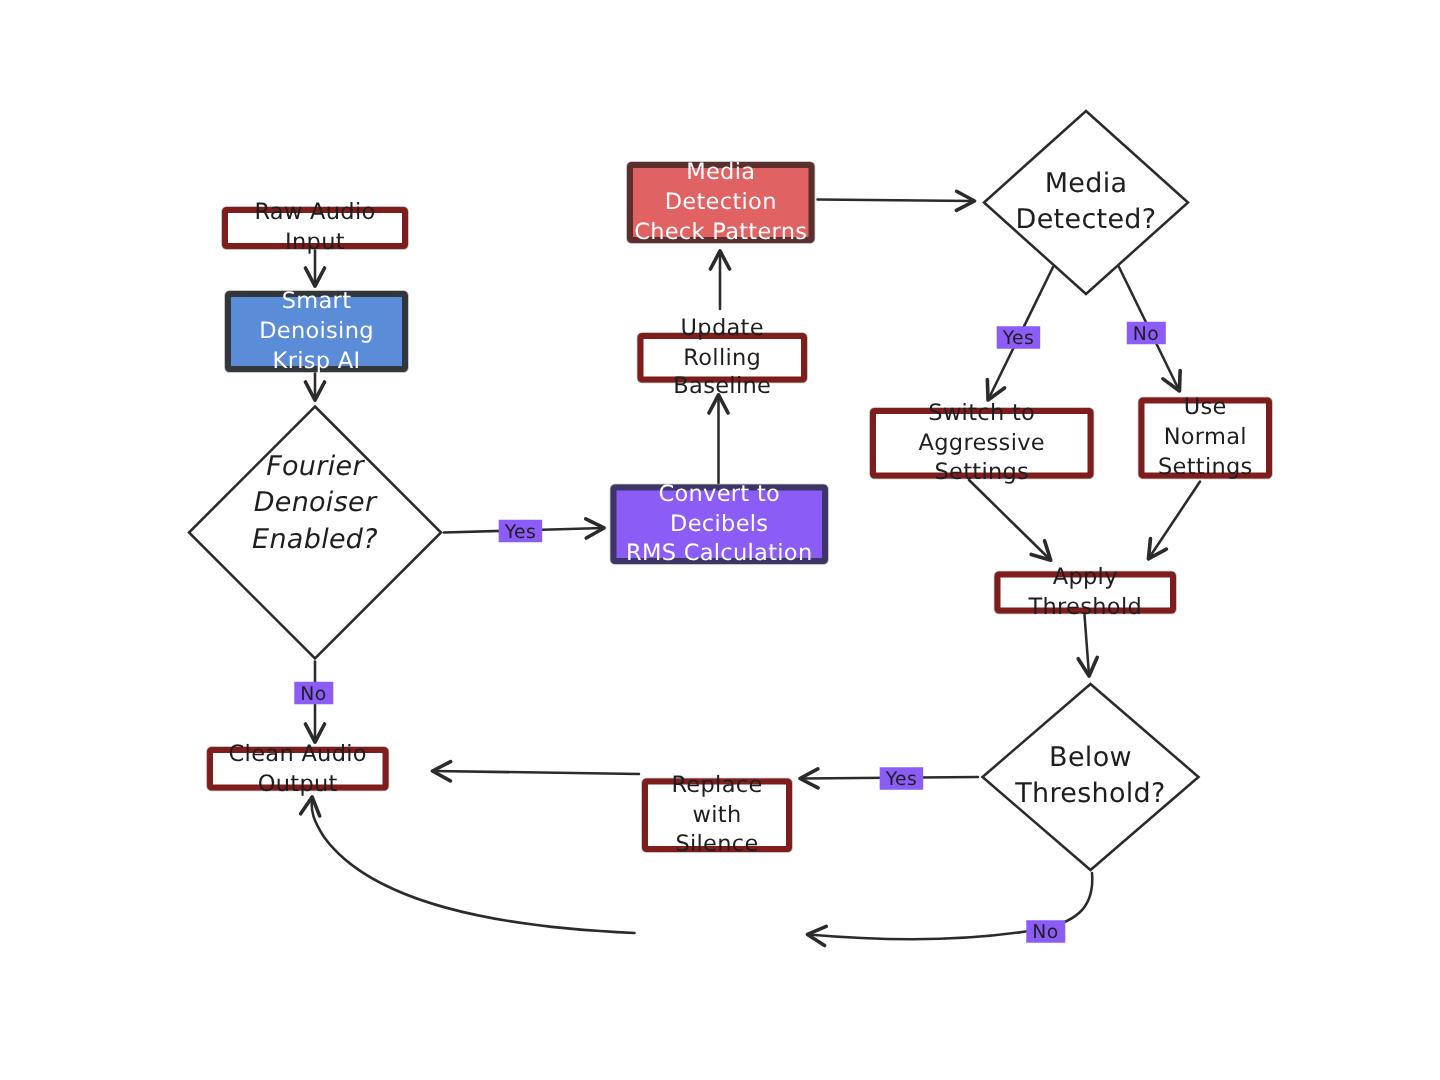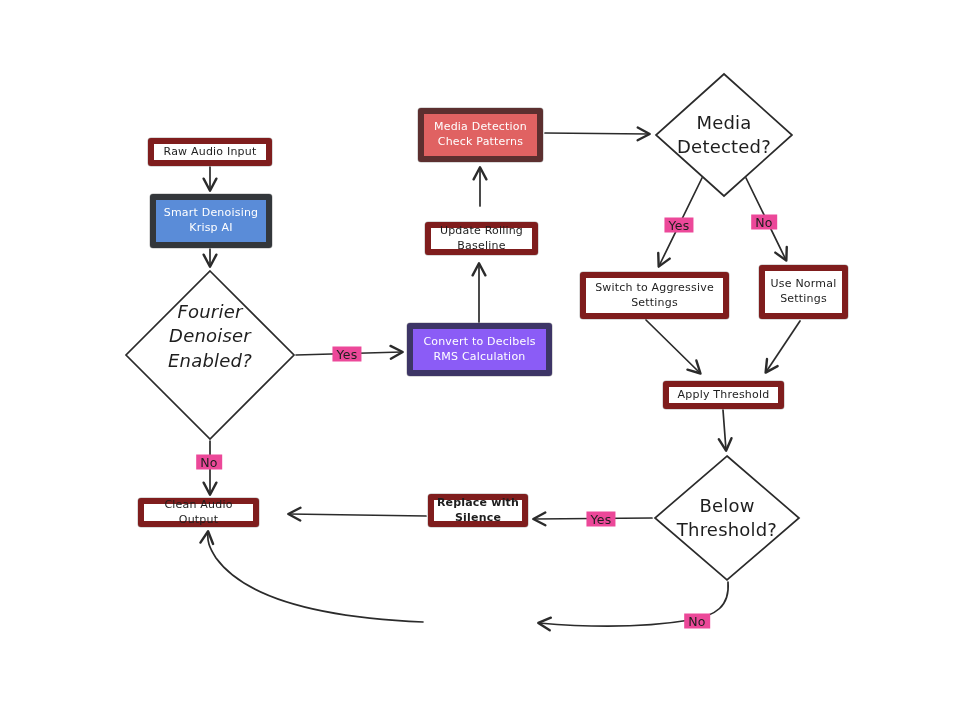--- a/index.html
+++ b/index.html
@@ -6,51 +6,51 @@
   body {
     width: 960px; height: 720px; overflow: hidden;
     background: #ffffff;
     font-family: "DejaVu Sans", "Liberation Sans", sans-serif;
   }
   .stage { position: relative; width: 960px; height: 720px; background: #ffffff; }
   .edges-svg { position: absolute; left: 0; top: 0; width: 960px; height: 720px; }
 
   .node {
     position: absolute; box-sizing: border-box;
-    border: 6px solid #7f1d1d; border-radius: 3px;
+    border: 4px solid #7f1d1d; border-radius: 3px;
     background: #ffffff; color: #1e1e1e;
     display: flex; align-items: center; justify-content: center;
     text-align: center; white-space: pre-line;
-    font-size: 11px; line-height: 1.32; letter-spacing: 0.2px;
+    font-size: 15px; line-height: 1.32; letter-spacing: 0.2px;
     box-shadow: 0 0 0 0.5px rgba(43,43,43,0.35);
   }
   .node.fill-blue   { background: #5a8cd8; color: #ffffff; border-color: #33373b; }
   .node.fill-purple { background: #8b5cf6; color: #ffffff; border-color: #3d3566; }
   .node.fill-red    { background: #e06262; color: #ffffff; border-color: #5c2f2f; }
 
   .diamond-label {
     position: absolute; transform: translate(-50%, -50%);
     width: 130px; text-align: center; white-space: pre-line;
     font-size: 18px; line-height: 1.35; letter-spacing: 0.2px; color: #1e1e1e;
   }
   .edge-label {
     position: absolute; transform: translate(-50%, -50%);
-    background: #ec4899; padding: 0 4px;
+    background: #8b5cf6; padding: 0 4px;
     font-size: 12.5px; color: #1e1e1e; letter-spacing: 0.3px;
   }
   
   #n-raw        { left: 148px; top: 138px; width: 124px; height: 28px; }
   #n-smart      { left: 150px; top: 194px; width: 122px; height: 54px; }
   #n-convert    { left: 407px; top: 323px; width: 145px; height: 53px; }
   #n-update     { left: 425px; top: 207px; width: 113px; height: 33px; margin-top: 15px; }
   #n-media      { left: 418px; top: 108px; width: 125px; height: 54px; }
   #n-switch     { left: 580px; top: 272px; width: 149px; height: 47px; }
   #n-usenormal  { left: 759px; top: 265px; width: 89px;  height: 54px; }
   #n-applythr   { left: 663px; top: 381px; width: 121px; height: 28px; }
-  #n-replace    { left: 428px; top: 494px; width: 100px; height: 33px; font-weight: bold; }
+  #n-replace    { left: 428px; top: 519px; width: 100px; height: 49px; }
   #n-clean      { left: 138px; top: 498px; width: 121px; height: 29px; }
   #n-passthru   { left: 425px; top: 596px; width: 108px; height: 53px; }
 </style>
 </head>
 <body>
 
 <div class="stage">
 
   <svg class="edges-svg" viewBox="0 0 960 720" fill="none">
     <defs>

